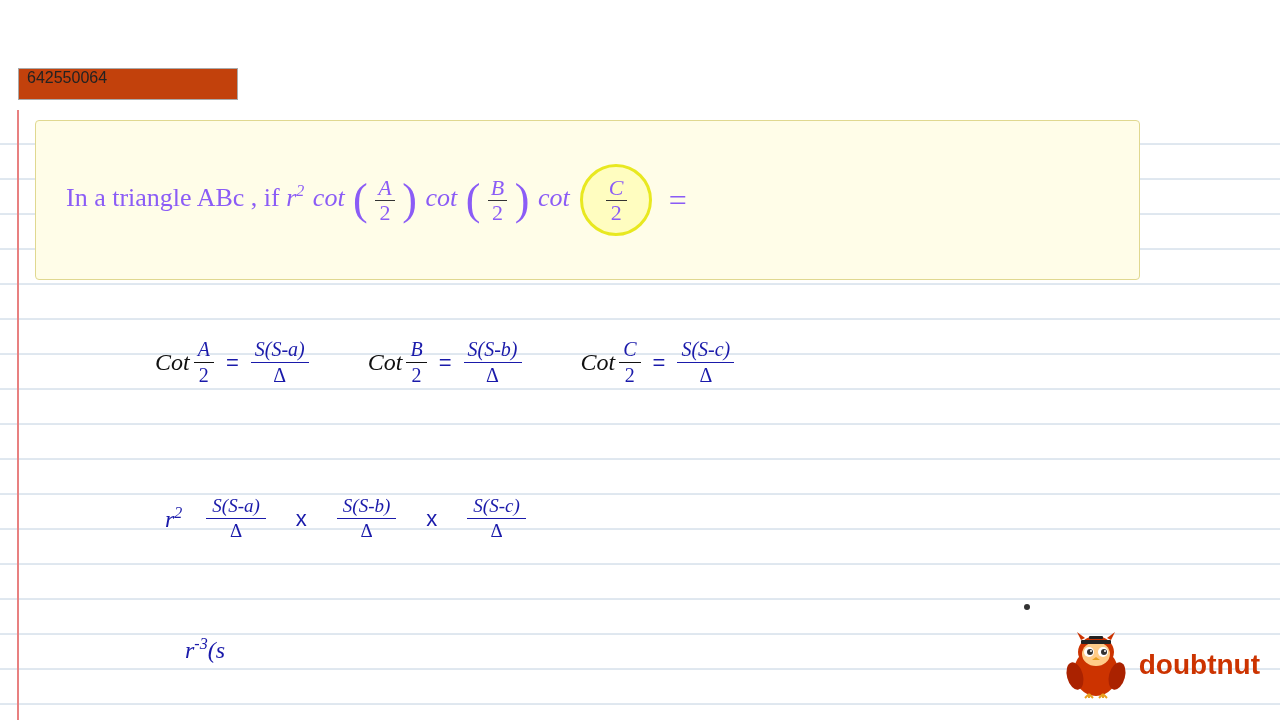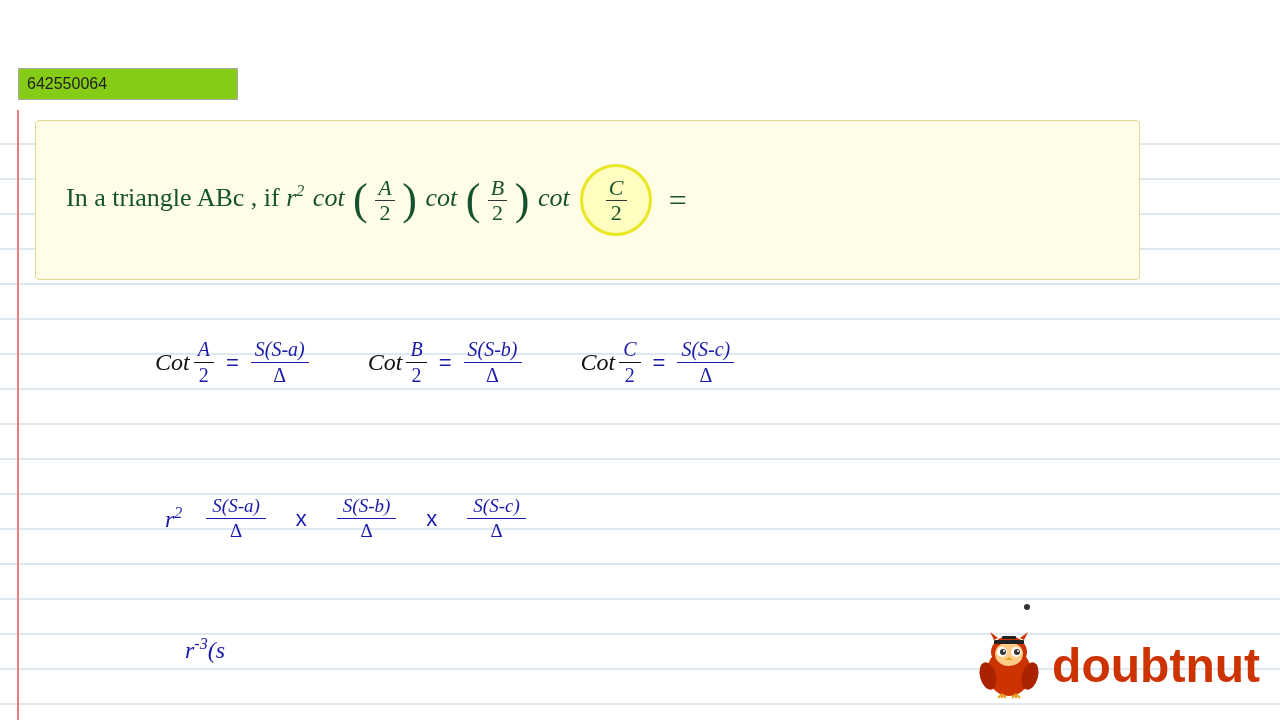--- a/index.html
+++ b/index.html
@@ -13,23 +13,22 @@
     }
 
     
     .id-bar {
       position: absolute;
       top: 68px;
       left: 18px;
       width: 220px;
       height: 32px;
       border: 1.5px solid #aaa;
-      background: #84cc16;
+      background: #c2410c;
       display: flex;
-      align-items: center;
       padding: 0 8px;
     }
 
     .id-text {
       font-size: 16px;
       color: #222;
       font-family: Arial, sans-serif;
     }
 
     
@@ -42,21 +41,21 @@
       background: #fffde8;
       border: 1px solid #e0d890;
       border-radius: 4px;
       display: flex;
       align-items: center;
       padding: 0 30px;
     }
 
     .question-text {
       font-size: 26px;
-      color: #14532d;
+      color: #8b5cf6;
       font-family: 'Times New Roman', serif;
     }
 
     .question-text .math-italic {
       font-style: italic;
     }
 
     .question-text sup {
       font-size: 16px;
     }
@@ -125,21 +124,21 @@
       align-items: center;
       gap: 8px;
     }
 
     .owl-icon {
       width: 70px;
       height: 70px;
     }
 
     .doubtnut-text {
-      font-size: 48px;
+      font-size: 28px;
       font-weight: bold;
       color: #cc3300;
       font-family: Arial, sans-serif;
     }
 
     .dot-indicator {
       position: absolute;
       bottom: 110px;
       right: 250px;
       width: 6px;

